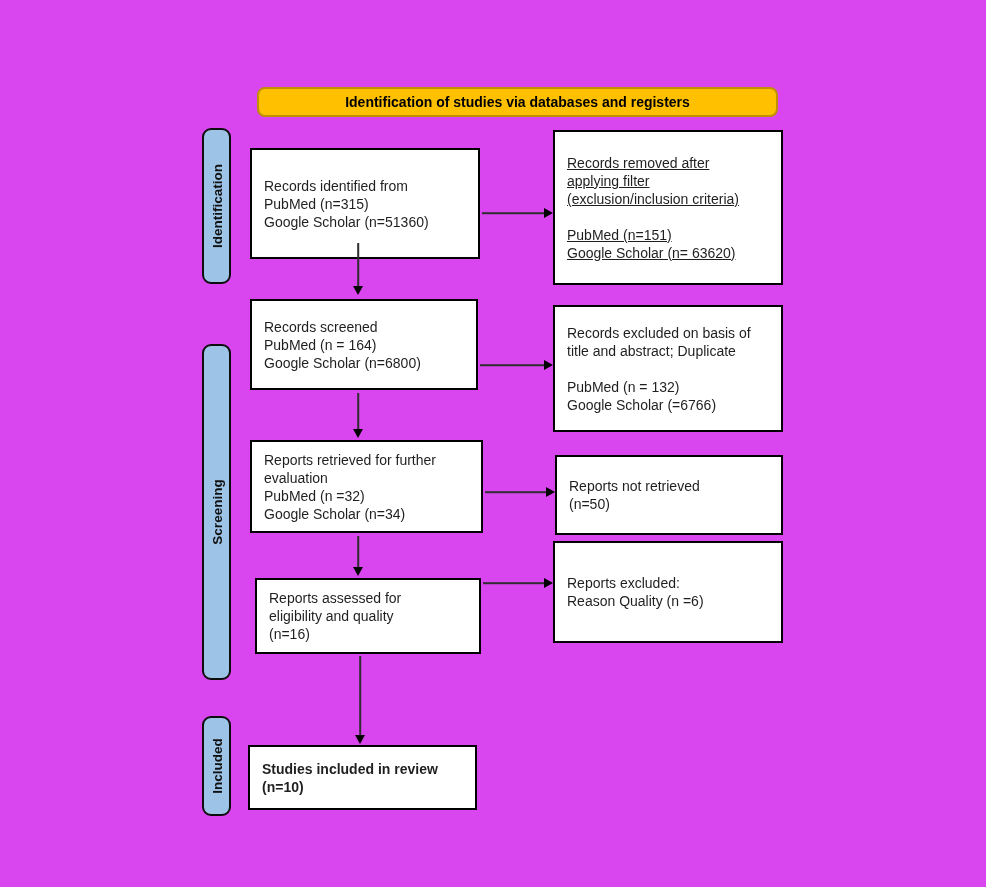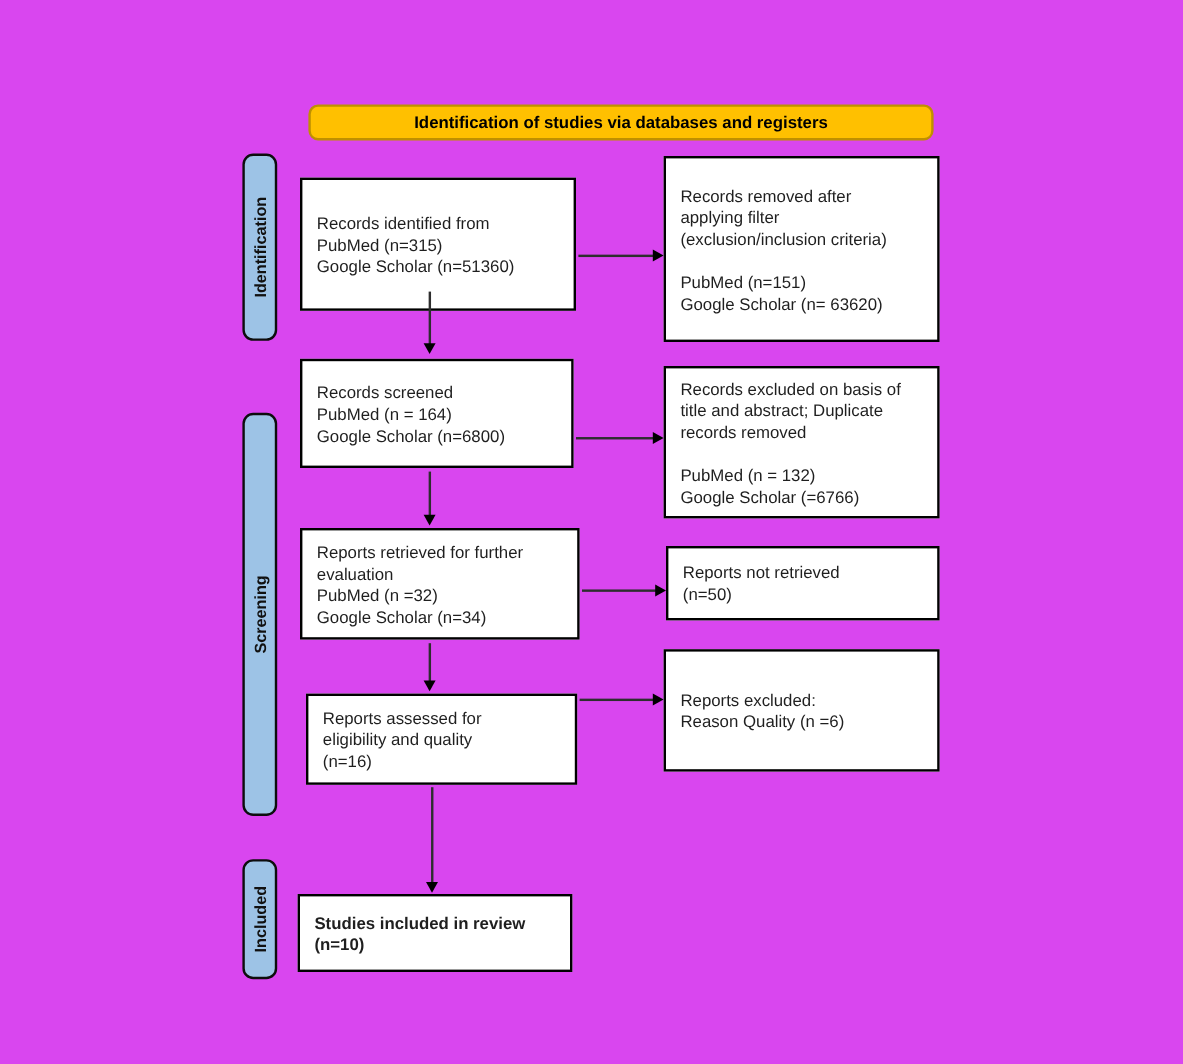--- a/index.html
+++ b/index.html
@@ -51,25 +51,25 @@
     background: #ffffff;
     border: 2px solid #000000;
     box-sizing: border-box;
     display: flex; flex-direction: column; justify-content: center;
     padding: 4px 8px 4px 12px;
     font-size: 14px;
   }
   .ln { min-height: 18px; line-height: 18px; white-space: nowrap; }
 
   #box-records-identified    { left: 250px; top: 148px; width: 230px; height: 111px; }
-  #box-records-removed       { left: 553px; top: 130px; width: 230px; height: 155px; }
+  #box-records-removed       { left: 553px; top: 130px; width: 230px; height: 155px; text-decoration: underline; }
   #box-records-screened      { left: 250px; top: 299px; width: 228px; height: 91px; }
   #box-records-excluded      { left: 553px; top: 305px; width: 230px; height: 127px; }
   #box-reports-retrieved     { left: 250px; top: 440px; width: 233px; height: 93px; }
-  #box-reports-not-retrieved { left: 555px; top: 455px; width: 228px; height: 62px; }
+  #box-reports-not-retrieved { left: 555px; top: 455px; width: 228px; height: 80px; }
   #box-reports-assessed      { left: 255px; top: 578px; width: 226px; height: 76px; }
   #box-reports-excluded      { left: 553px; top: 541px; width: 230px; height: 102px; }
   #box-studies-included      { left: 248px; top: 745px; width: 229px; height: 65px; font-weight: bold; }
 
   
   .arrow { position: absolute; }
   .arrow-h .shaft {
     position: absolute; left: 0; right: 8px; top: 50%;
     height: 1.6px; transform: translateY(-50%); background: #2e2e2e;
   }
@@ -133,21 +133,20 @@
       <div class="ln">Google Scholar (n= 63620)</div>
     </div>
   <div class="fbox" id="box-records-screened">
       <div class="ln">Records screened</div>
       <div class="ln">PubMed (n = 164)</div>
       <div class="ln">Google Scholar (n=6800)</div>
     </div>
   <div class="fbox" id="box-records-excluded">
       <div class="ln">Records excluded on basis of</div>
       <div class="ln">title and abstract; Duplicate</div>
-      <div class="ln">records removed</div>
       <div class="ln"></div>
       <div class="ln">PubMed (n = 132)</div>
       <div class="ln">Google Scholar (=6766)</div>
     </div>
   <div class="fbox" id="box-reports-retrieved">
       <div class="ln">Reports retrieved for further</div>
       <div class="ln">evaluation</div>
       <div class="ln">PubMed (n =32)</div>
       <div class="ln">Google Scholar (n=34)</div>
     </div>

